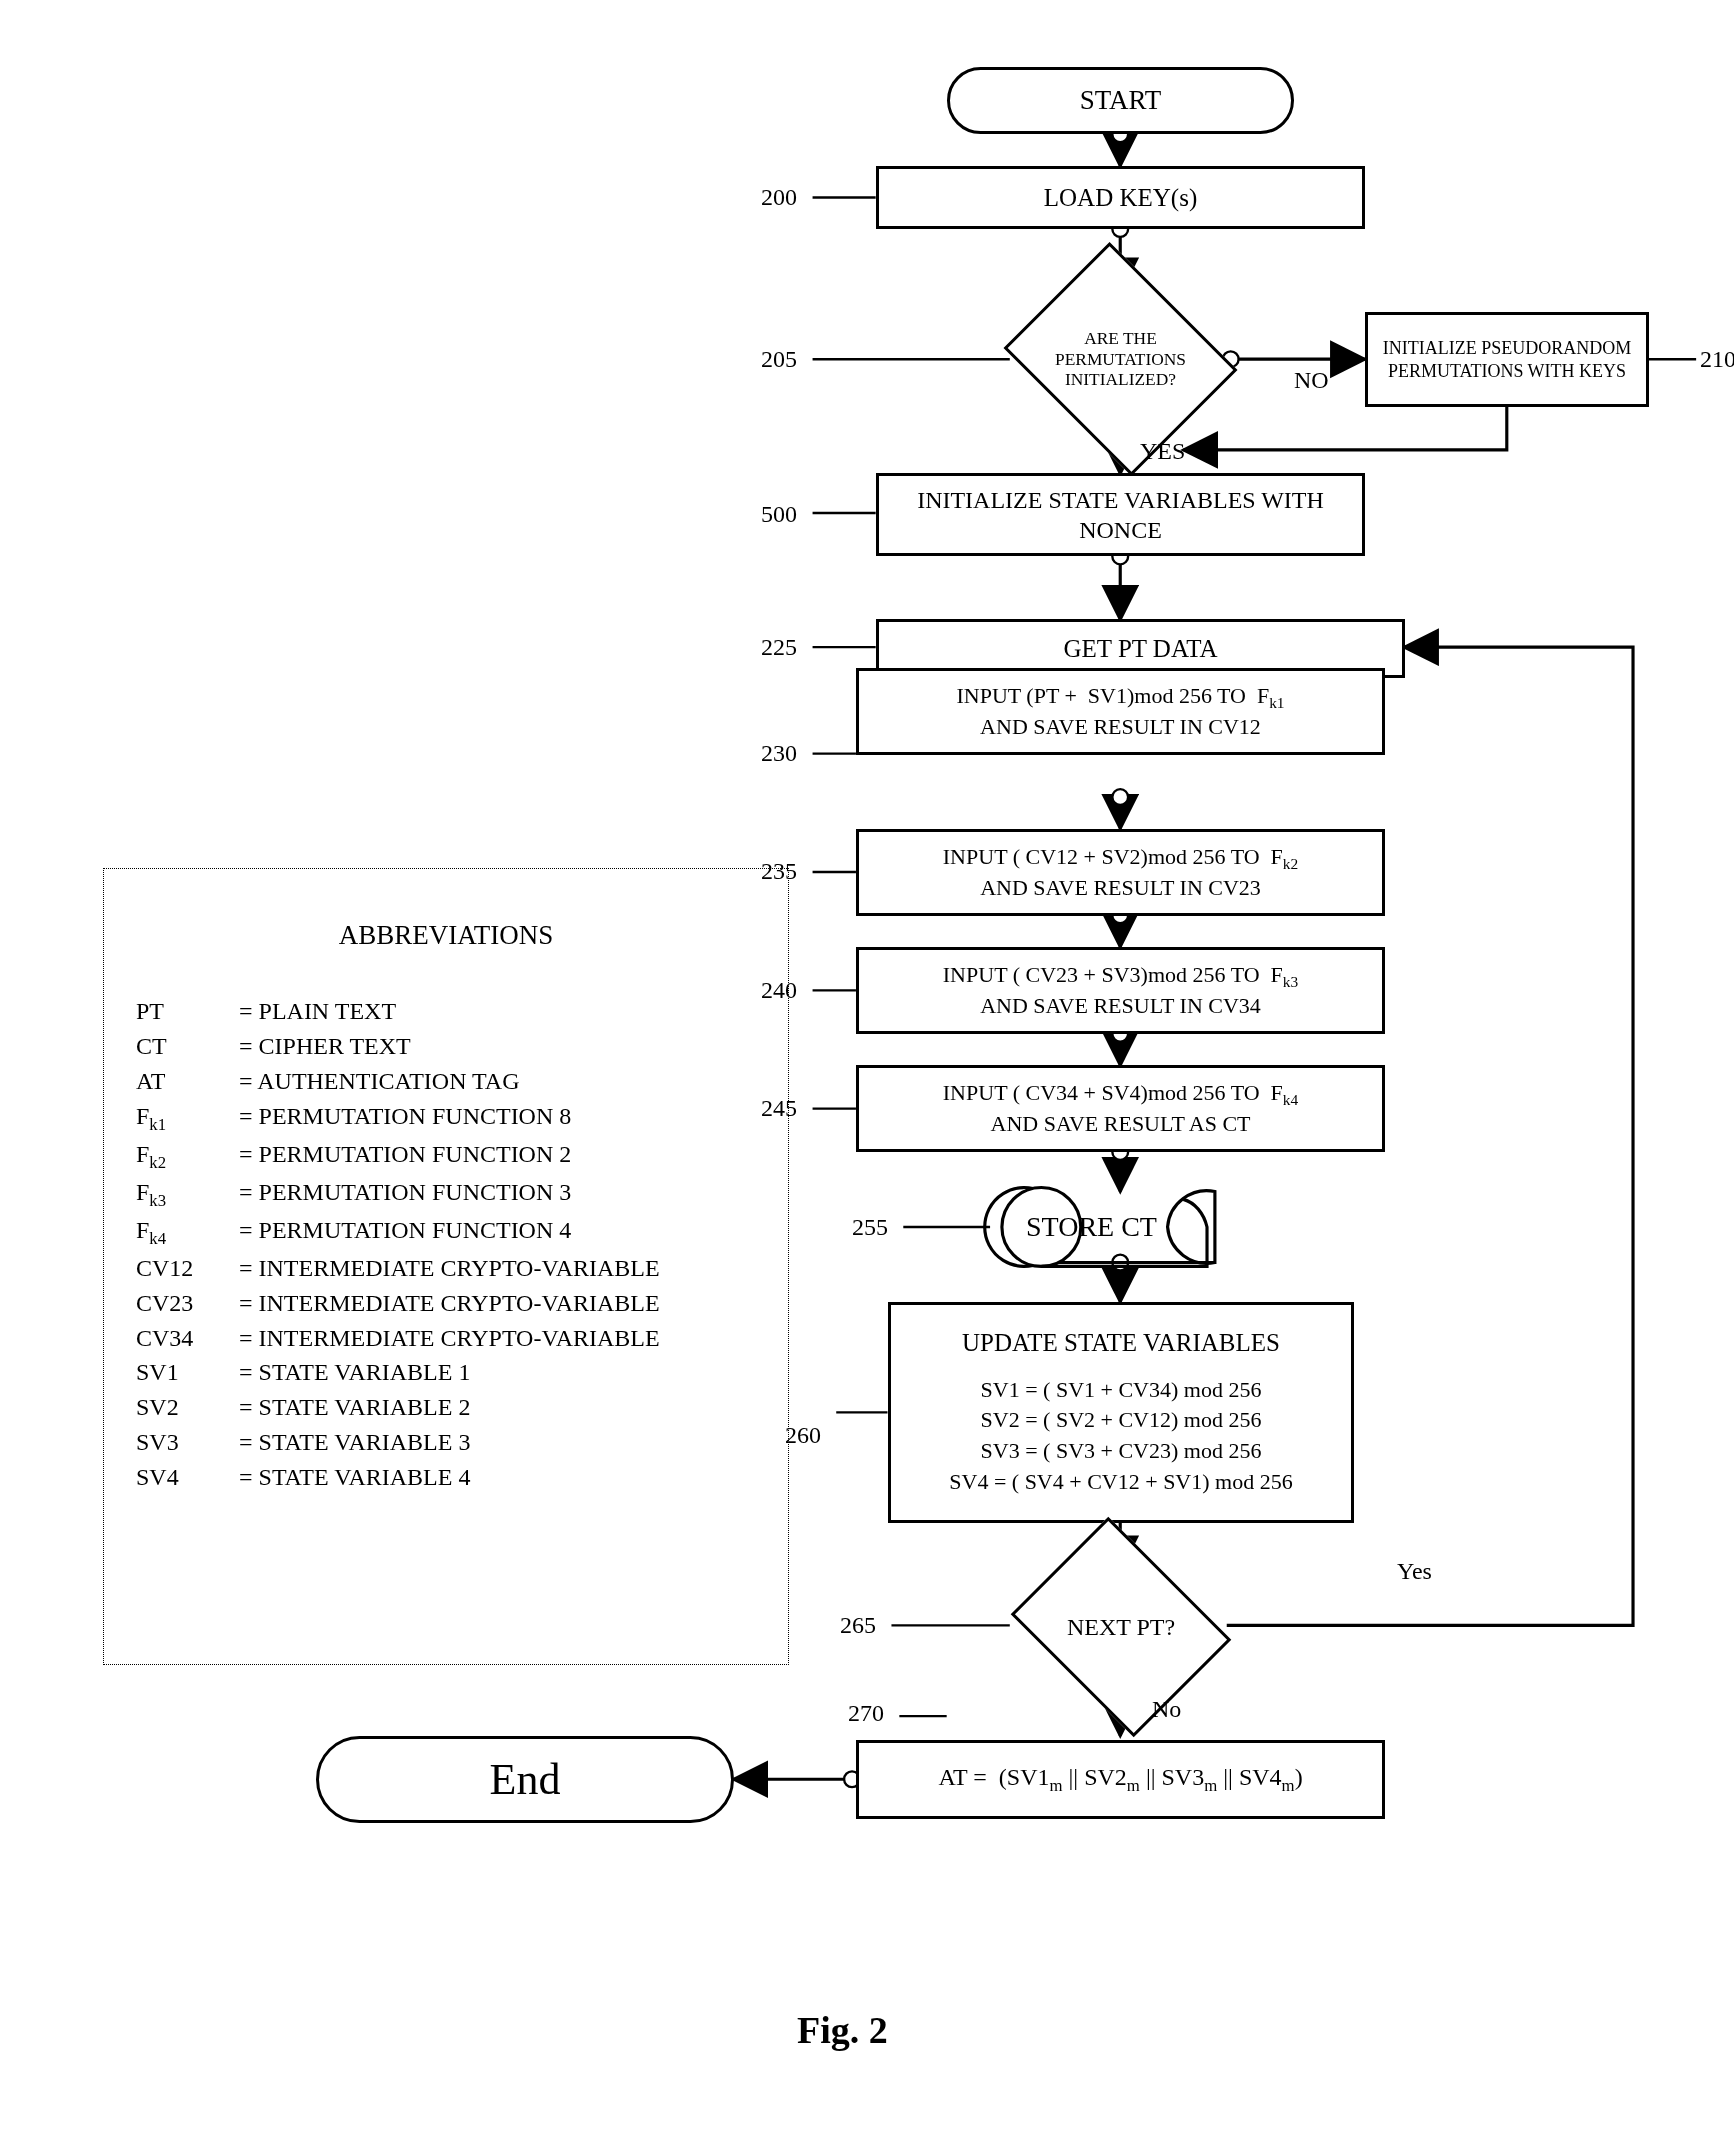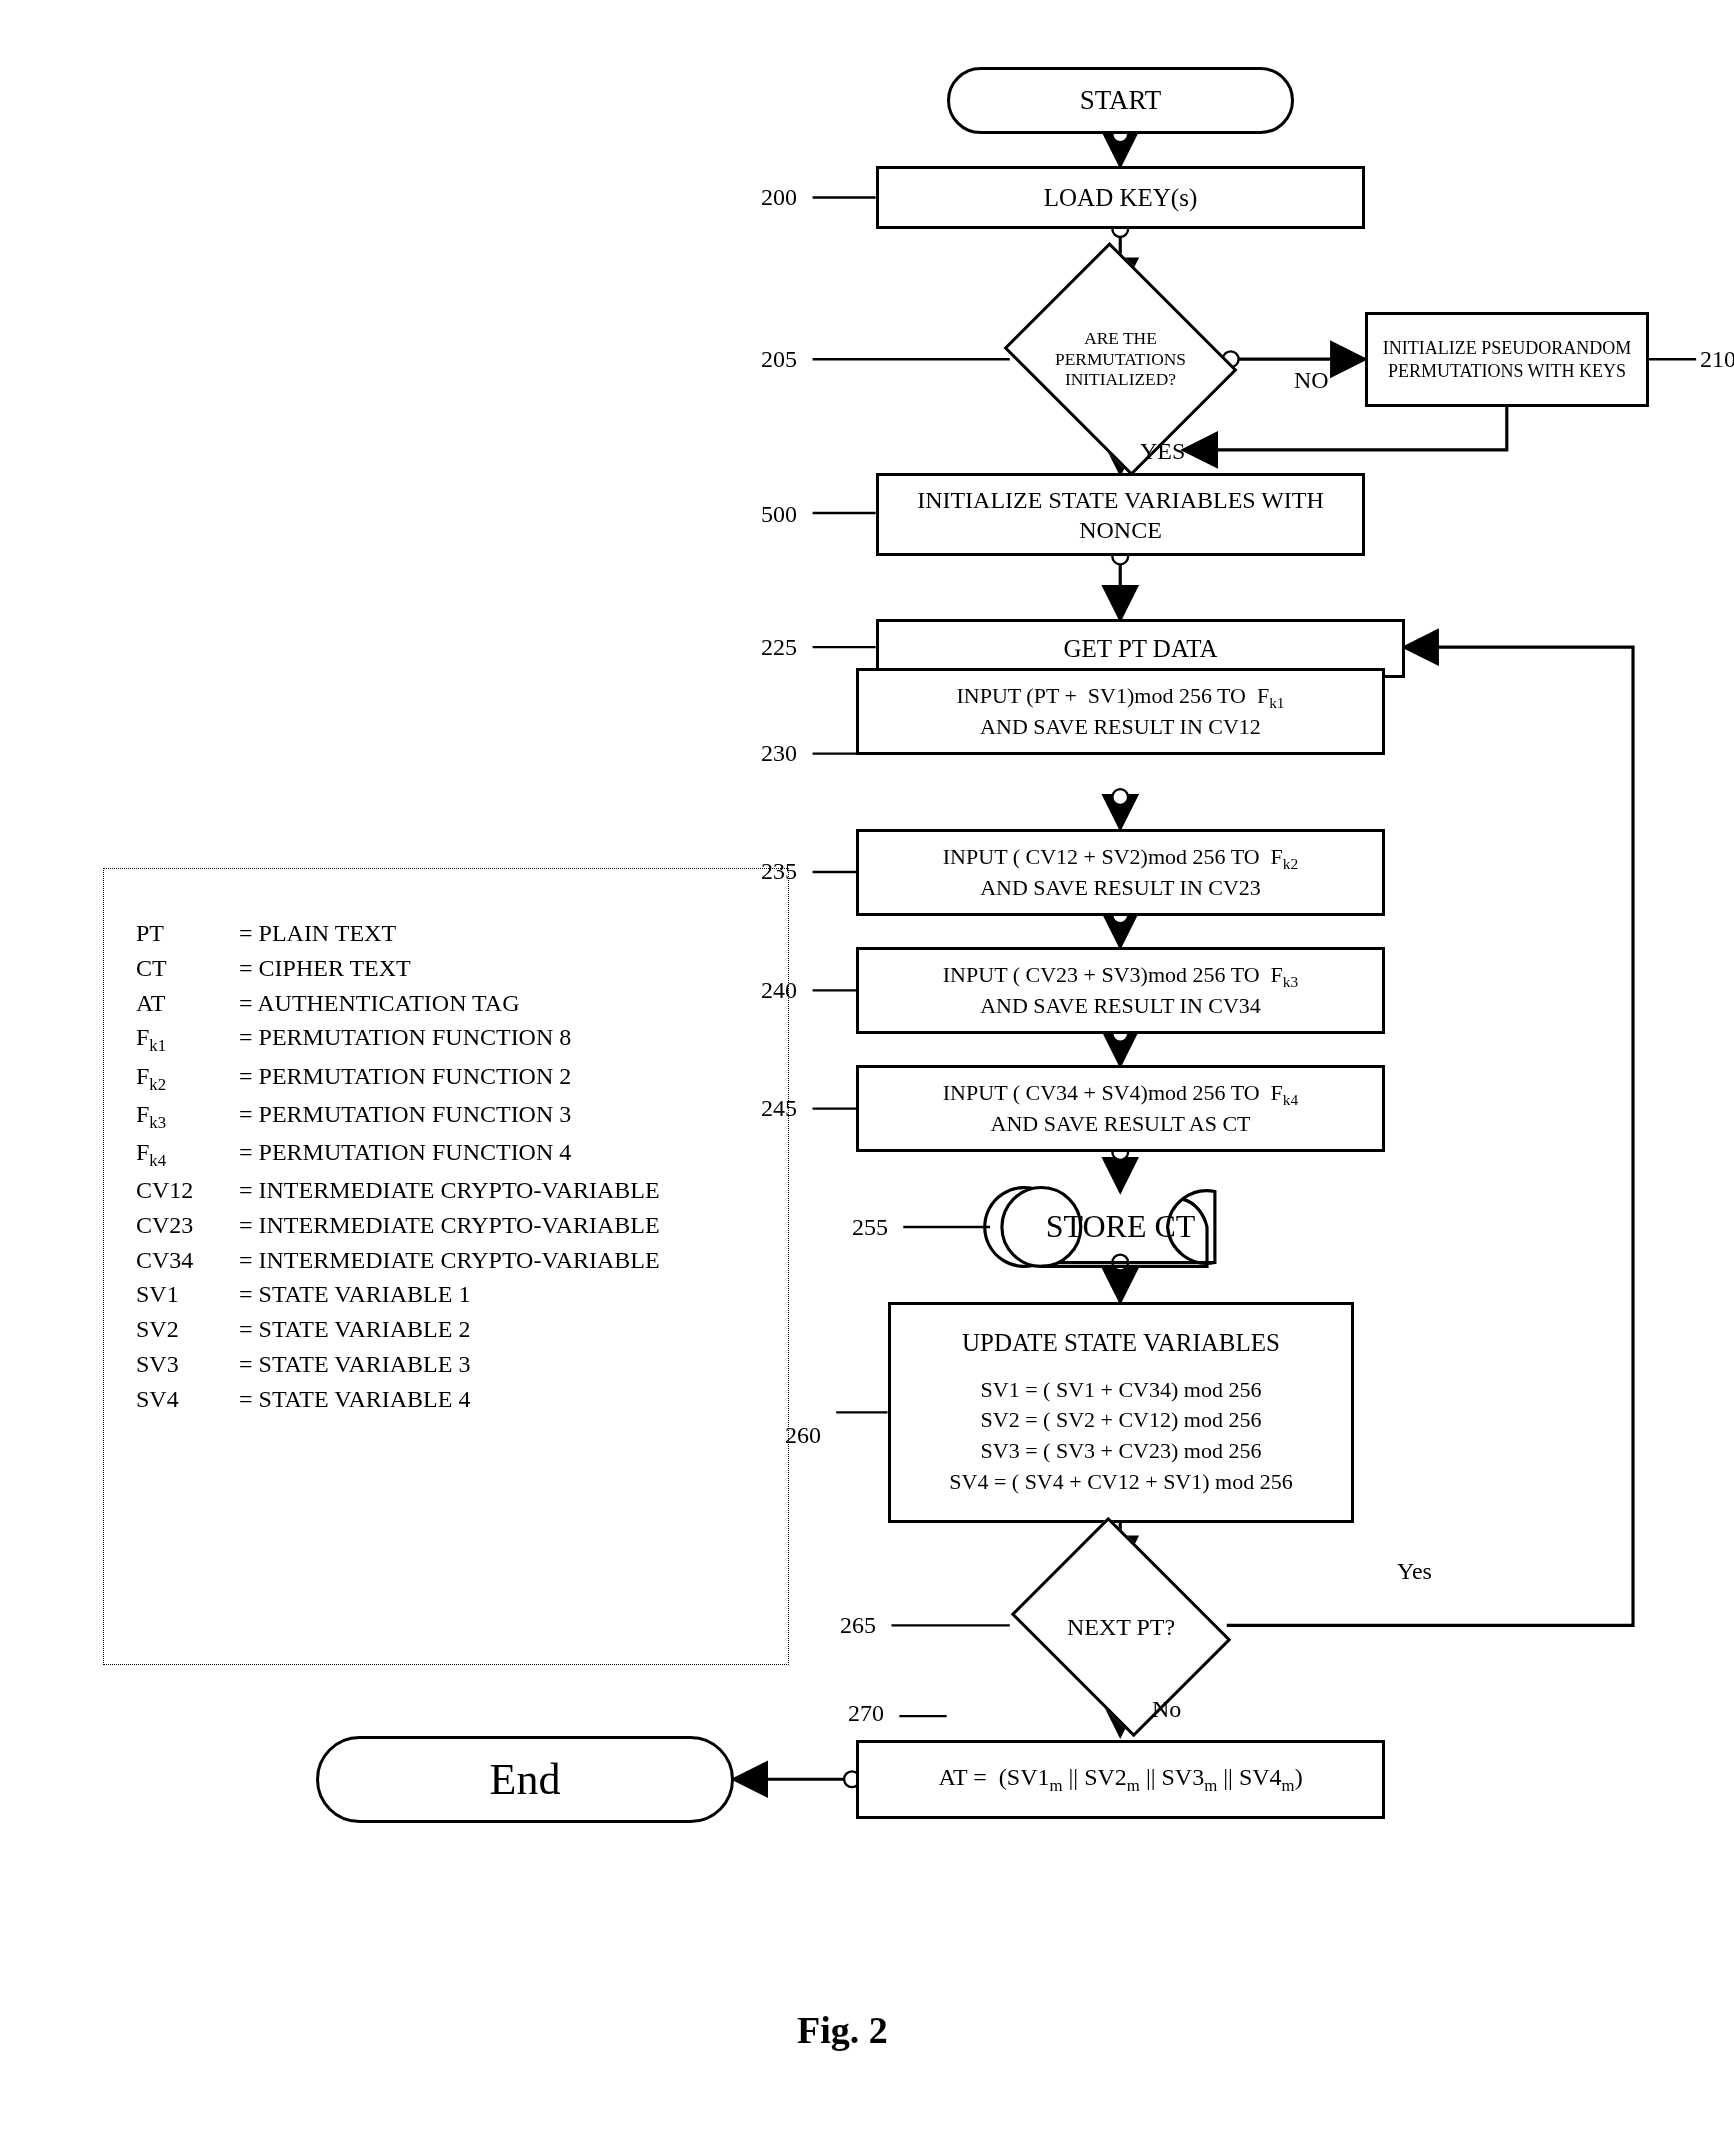--- a/index.html
+++ b/index.html
@@ -87,22 +87,21 @@
   .update-box {
     flex-direction: column;
     font-size: 22px;
   }
   .update-title { font-size: 25px; margin-bottom: 16px; }
   .update-line { font-size: 22px; line-height: 1.4; }
   .store-ct {
     position: absolute;
     display: flex;
     align-items: center;
-    justify-content: center;
-    font-size: 32px;
+    font-size: 28px;
   }
 </style>
 </head>
 <body>
 
 <svg class="lines" viewBox="0 0 2198 2712" width="1734" height="2140">
   <defs>
     <marker id="arrow" markerWidth="14" markerHeight="14" refX="11" refY="6" orient="auto">
       <path d="M0,0 L12,6 L0,12 Z" fill="#000"></path>
     </marker>
@@ -259,20 +258,21 @@
 <div class="label" style="left:785px; top:1401px;margin-top:21px;">260</div>
 <div class="label" style="left:840px; top:1612px;">265</div>
 <div class="label" style="left:848px; top:1700px;">270</div>
 
 <div class="edge-label" style="left:1140px; top:438px;">YES</div>
 <div class="edge-label" style="left:1294px; top:367px;">NO</div>
 <div class="edge-label" style="left:1397px; top:1558px;">Yes</div>
 <div class="edge-label" style="left:1152px; top:1696px;">No</div>
 
 <div class="abbrev-box" style="left:103px; top:868px; width:686px; height:797px;">
+  <div class="abbrev-title">ABBREVIATIONS</div>
   <div>
     <div class="abbrev-row">
         <span class="abbrev-key">PT</span>
         <span>= PLAIN TEXT</span>
       </div>
     <div class="abbrev-row">
         <span class="abbrev-key">CT</span>
         <span>= CIPHER TEXT</span>
       </div>
     <div class="abbrev-row">

